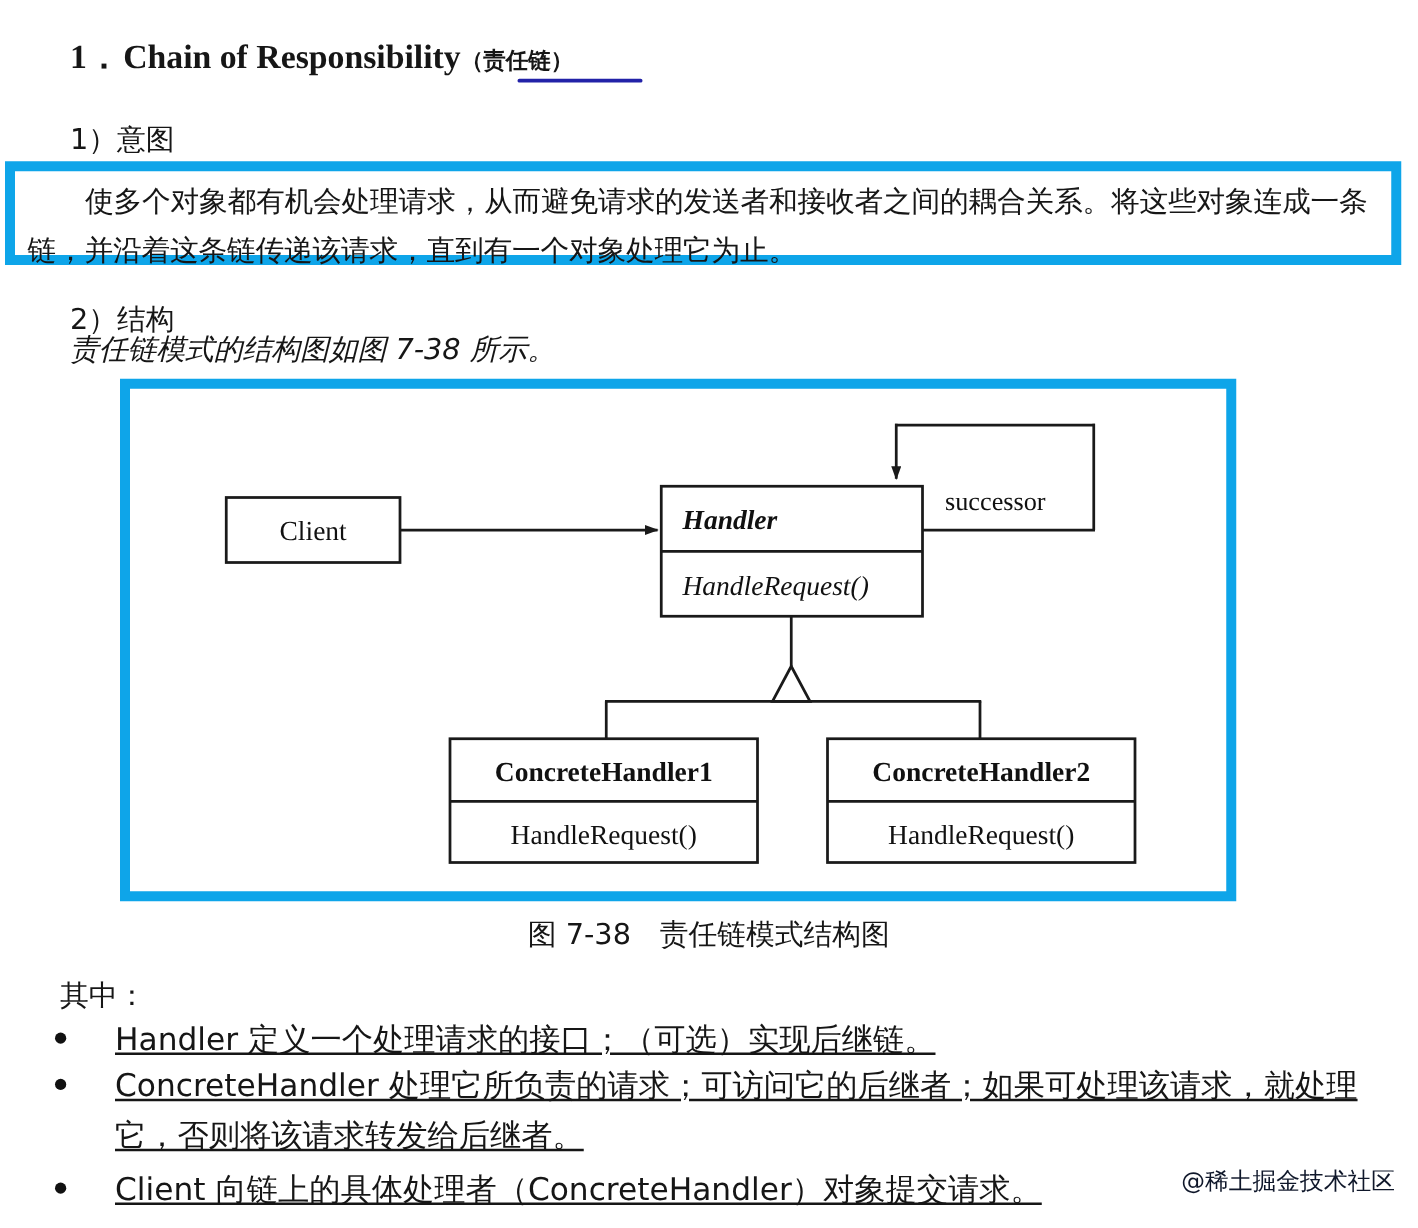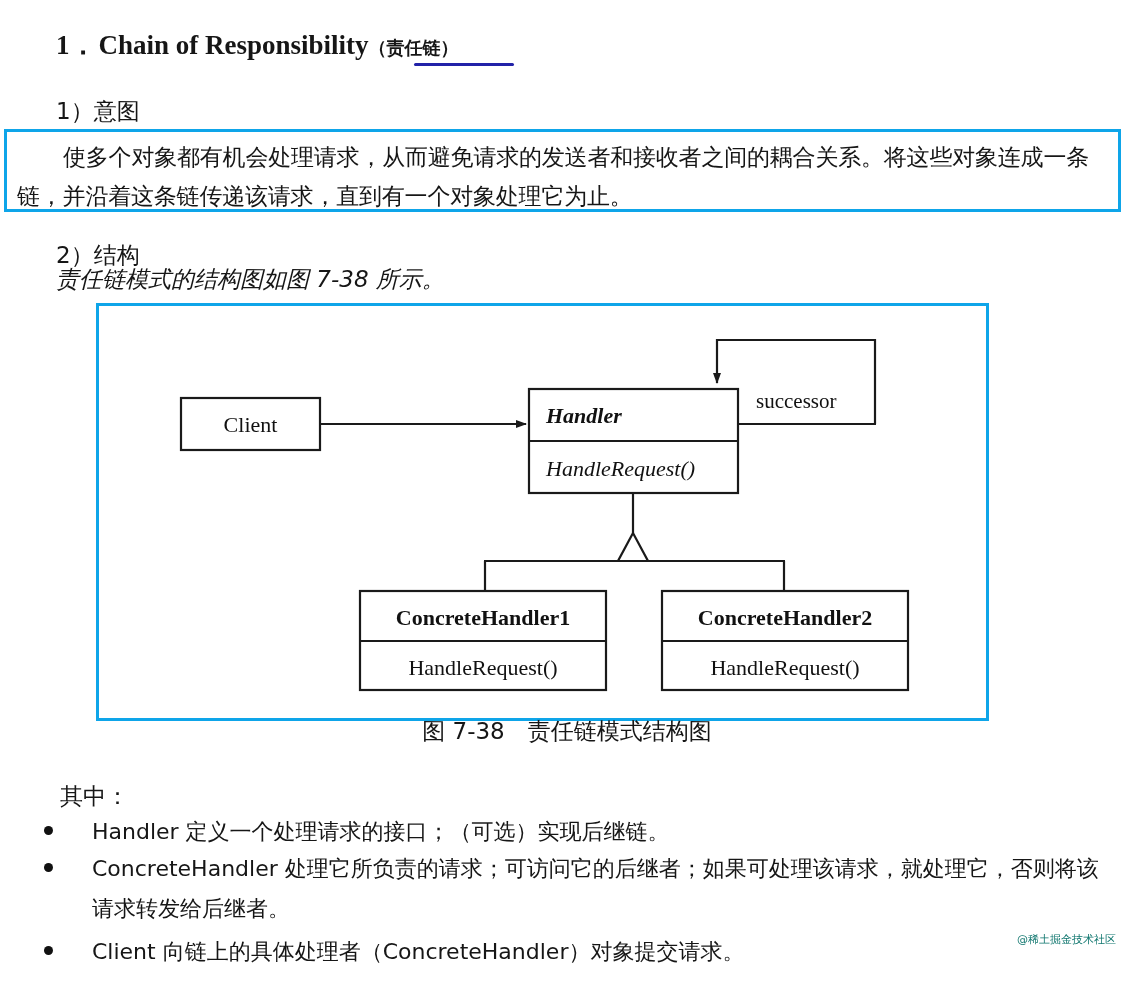--- a/index.html
+++ b/index.html
@@ -47,21 +47,21 @@
     font-family: "DejaVu Sans", "Liberation Sans", sans-serif;
   }
 
   #intent-label { left: 56px; top: 96px; }
   #structure-label { left: 56px; top: 222px; margin-top: 18px; }
   #structure-sentence { left: 56px; top: 264px; font-style: italic; }
 
   
   .redbox {
     position: absolute;
-    border: 3px solid #0ea5e9;
+    border: 8px solid #0ea5e9;
     box-sizing: border-box;
     background: #ffffff;
   }
   #intent-box {
     left: 4px;
     top: 129px;
     width: 1117px;
     height: 83px;
   }
   #intent-box .p {
@@ -88,36 +88,37 @@
     left: 96px;
     top: 303px;
     width: 893px;
     height: 418px;
   }
 
   
   #figure-caption {
     position: absolute;
     left: 0;
-    top: 716px;
+    top: 732px;
     width: 1134px;
     text-align: center;
     font-size: 23px;
     font-family: "DejaVu Sans", "Liberation Sans", sans-serif;
   }
 
   
-  #notes-intro { left: 48px; top: 781px; margin-left: 12px; }
+  #notes-intro { left: 48px; top: 781px; }
   .bullet-row {
     position: absolute;
     left: 40px;
     width: 1060px;
-    font-size: 22px;
+    font-size: 25px;
     font-family: "DejaVu Sans", "Liberation Sans", sans-serif;
     line-height: 40px;
+    text-decoration: underline;
   }
   .bullet-row .dot {
     position: absolute;
     left: 4px;
     top: 14px;
     width: 9px;
     height: 9px;
     background: #111;
     border-radius: 50%;
   }
@@ -127,22 +128,22 @@
   }
   #bullet-0 { top: 812px; }
   #bullet-1 { top: 820px; margin-top: 29px; }
   #bullet-2 { top: 932px; }
 
   
   #watermark {
     position: absolute;
     right: 18px;
     top: 932px;
-    font-size: 11px;
-    color: #0f766e;
+    font-size: 19px;
+    color: #0f172a;
     font-family: "DejaVu Sans", "Liberation Sans", sans-serif;
     white-space: nowrap;
   }
 </style>
 </head>
 <body>
 
 <div class="heading">
   <span class="num">1．</span><span>Chain of Responsibility</span><span class="cn">（责任链）</span>
 </div>

